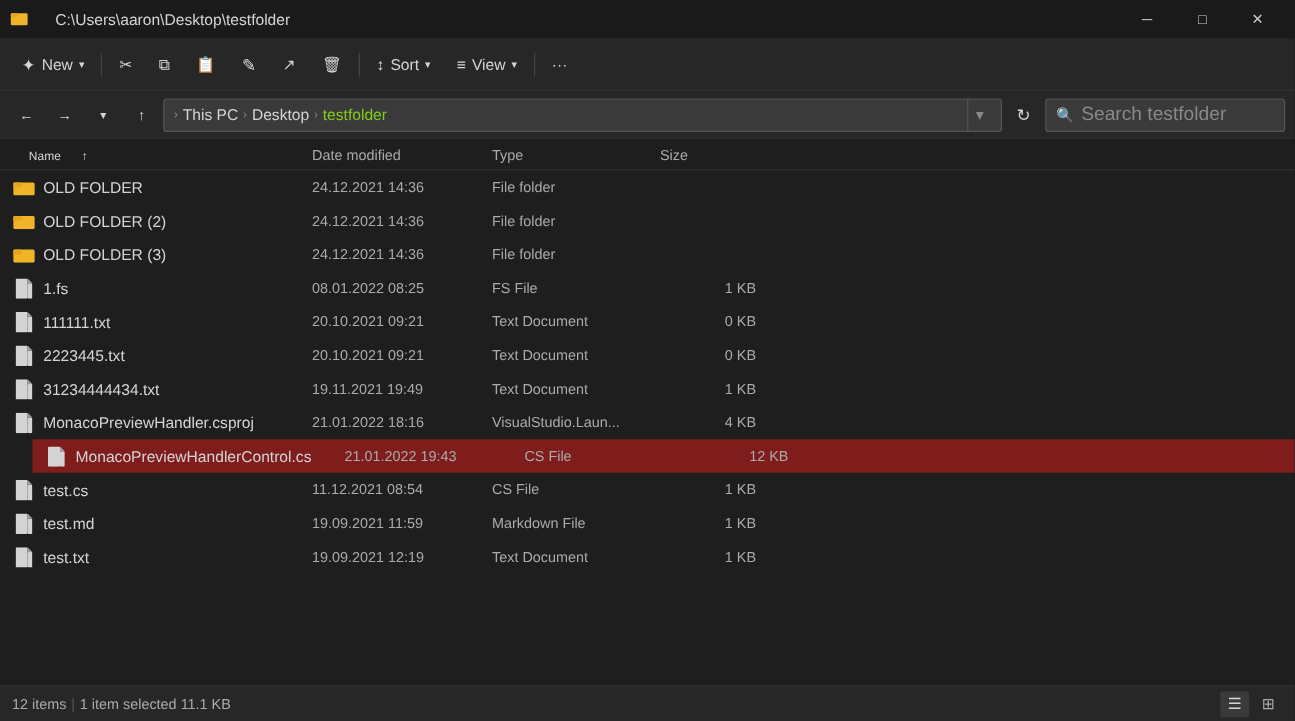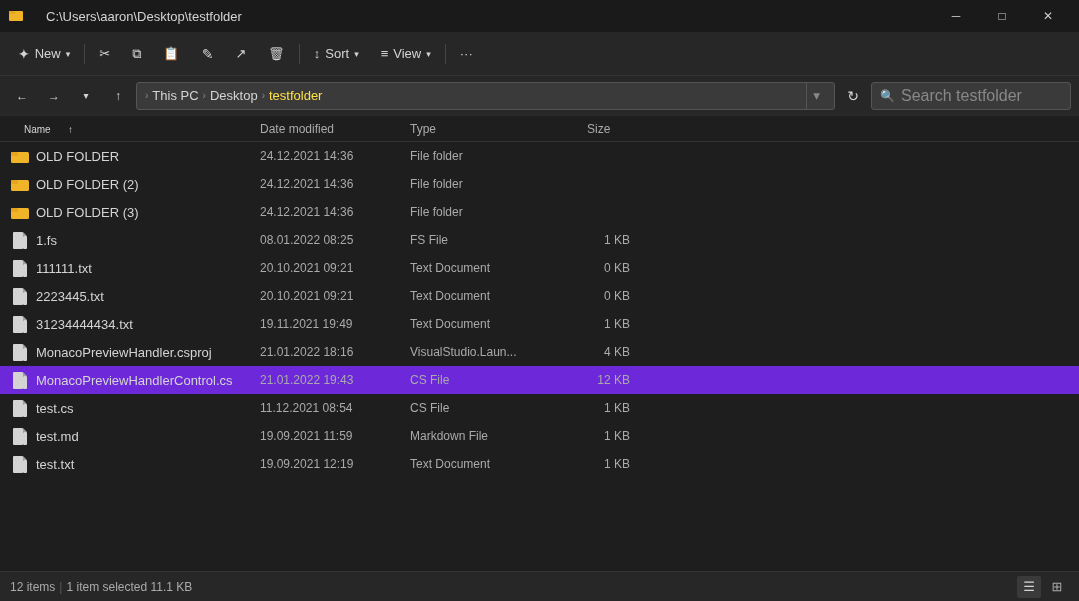--- a/index.html
+++ b/index.html
@@ -111,21 +111,21 @@
       border-radius: 3px;
       display: flex;
       align-items: center;
       padding: 0 8px;
       gap: 4px;
       font-size: 13px;
       cursor: pointer;
     }
     .breadcrumb-arrow { color: #888; font-size: 10px; }
     .breadcrumb-part { color: #d4d4d4; }
-    .breadcrumb-part.last { color: #fde047; font-weight: 500; }
+    .breadcrumb-part.last { color: #84cc16; font-weight: 500; }
     #breadcrumb-dropdown {
       width: 20px;
       height: 28px;
       background: transparent;
       border: none;
       border-left: 1px solid #555;
       color: #888;
       cursor: pointer;
       display: flex;
       align-items: center;
@@ -172,30 +172,30 @@
       background: #1e1e1e;
       padding: 0 10px;
       position: sticky;
       top: 0;
       z-index: 1;
     }
     .col-name { width: 250px; font-size: 12px; color: #aaa; cursor: pointer; }
     .col-name span { color: #d4d4d4; font-size: 10px; margin-left: 2px; padding-left: 12px; }
     .col-date { width: 150px; font-size: 12px; color: #aaa; }
     .col-type { width: 140px; font-size: 12px; color: #aaa; }
-    .col-size { width: 80px; font-size: 12px; color: #aaa; margin-left: 37px; }
+    .col-size { width: 80px; font-size: 12px; color: #aaa; }
 
     .file-row {
       display: flex;
       align-items: center;
       height: 28px;
       padding: 0 10px;
       cursor: pointer;
     }
-    .file-row.selected { background: #6d28d9; }
+    .file-row.selected { background: #7f1d1d; margin-left: 27px; }
     .file-icon {
       width: 20px;
       height: 20px;
       margin-right: 6px;
       display: flex;
       align-items: center;
       justify-content: center;
       font-size: 14px;
       flex-shrink: 0;
     }

